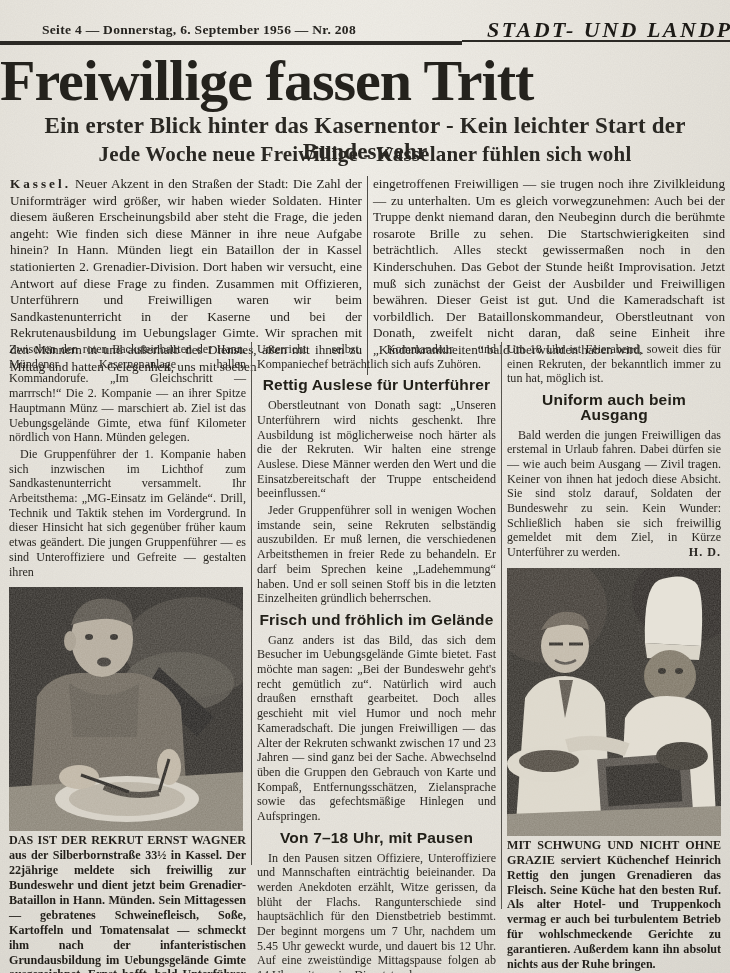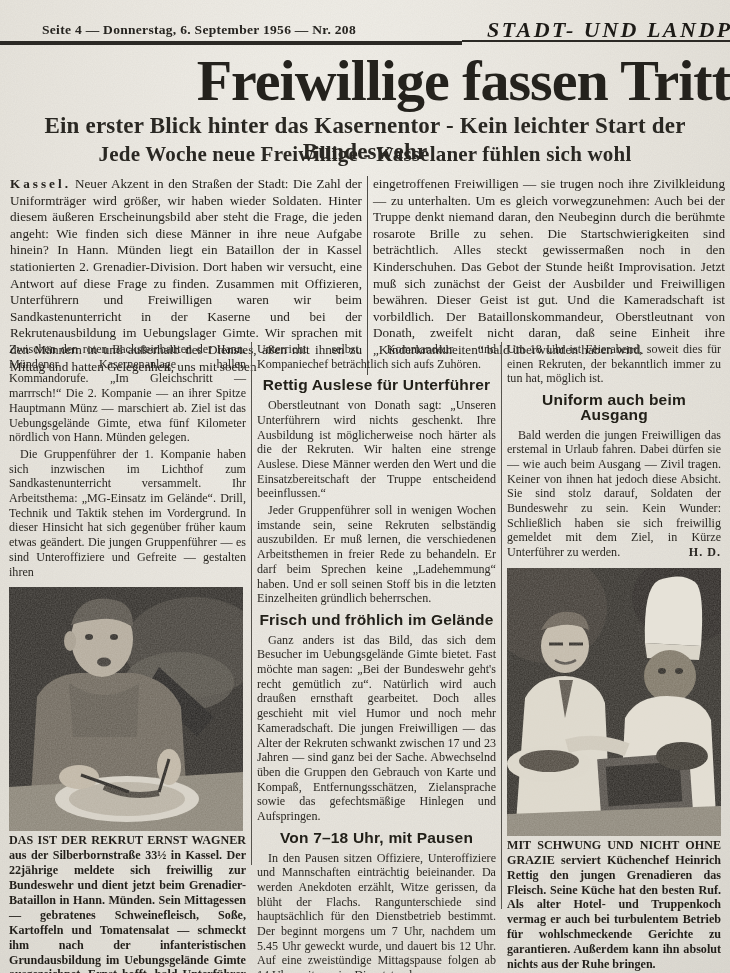--- a/index.html
+++ b/index.html
@@ -9,21 +9,21 @@
   .grain{position:absolute;inset:0;pointer-events:none;opacity:.5;mix-blend-mode:multiply;}
 
   
   .hdr-left{position:absolute;top:22px;left:10px;font-size:13.5px;font-weight:bold;letter-spacing:.3px;color:#262420;margin-left:32px;}
   .masthead{position:absolute;top:17px;left:487px;font-size:22px;font-weight:bold;font-style:italic;
             letter-spacing:2.5px;white-space:nowrap;color:#1d1b17;}
   .rule-thick{position:absolute;top:41px;left:0;width:462px;height:4px;background:#2b2925;}
   .rule-thin{position:absolute;top:40px;left:462px;width:268px;height:2px;background:#2b2925;}
 
   
-  .headline{position:absolute;top:52px;left:0;width:730px;text-align:right;
+  .headline{position:absolute;top:52px;left:0;width:730px;text-align:left;
             font-size:58px;font-weight:bold;letter-spacing:-1px;color:#24221d;
             font-family:"Liberation Serif","DejaVu Serif",serif;line-height:1.0;}
   .sub1{position:absolute;top:113px;left:0;width:730px;text-align:center;
         font-size:23px;font-weight:bold;letter-spacing:.2px;color:#2a2823;}
   .sub2{position:absolute;top:142px;left:0;width:730px;text-align:center;
         font-size:21px;font-weight:bold;letter-spacing:.2px;color:#2a2823;}
 
   
   .intro{position:absolute;top:176px;left:9px;width:716px;display:flex;justify-content:flex-end;}
   .intro-col{width:352px;font-size:13.2px;line-height:16.6px;text-align:justify;color:#26231e;}

